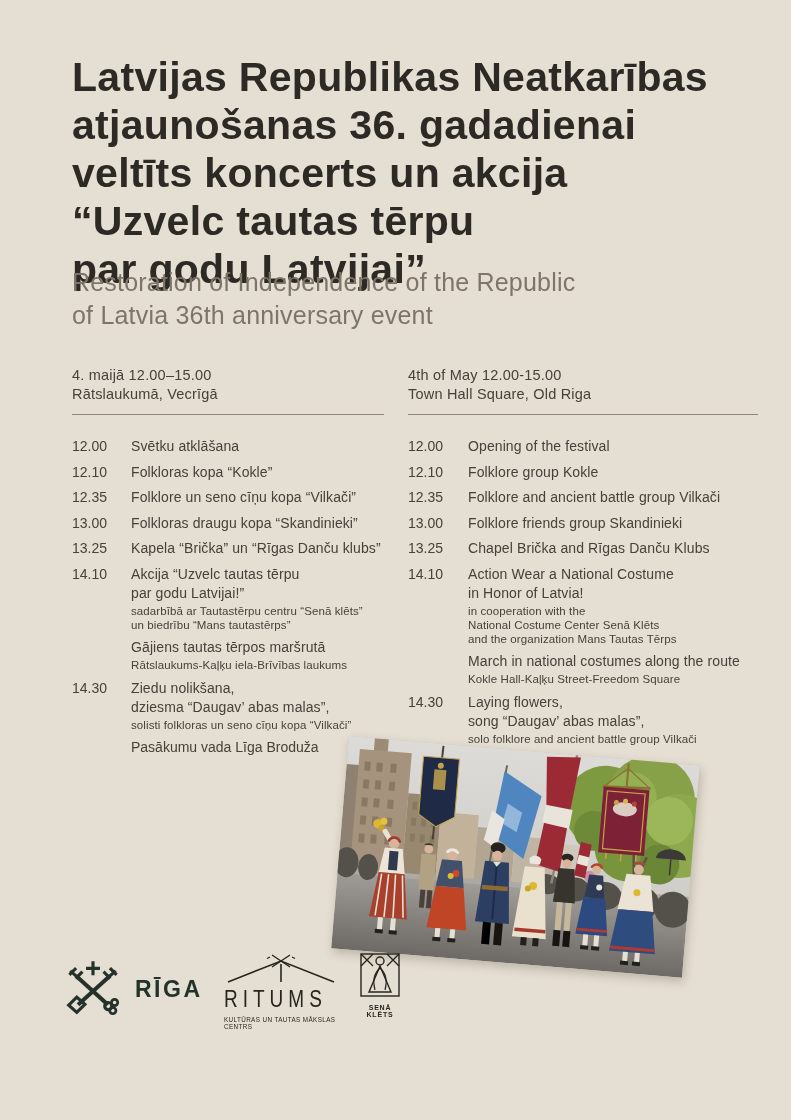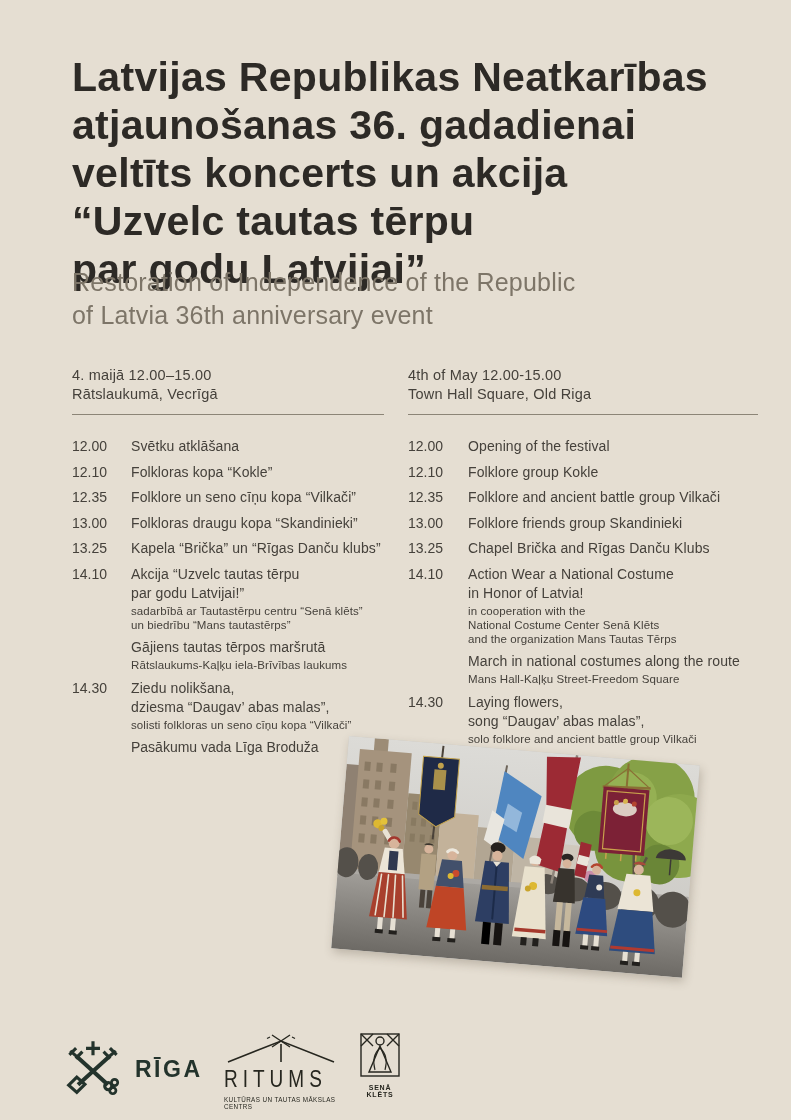--- a/index.html
+++ b/index.html
@@ -28,21 +28,21 @@
   .entry{flex:1;}
   .main{font-size:14px;line-height:19px;letter-spacing:.1px;}
   .small{font-size:11.5px;line-height:14px;margin-top:1px;letter-spacing:.1px;}
   .host-note{margin-left:59px;font-size:14px;line-height:19px;}
 
   .photo{position:absolute;left:349px;top:736px;width:352px;height:213px;
          transform:rotate(4.8deg);transform-origin:0 0;overflow:hidden;
          box-shadow:2px 4px 10px rgba(70,58,44,.25);background:#cfcdc8;}
   .photo svg{display:block;}
 
-  .logos{position:absolute;left:0;top:1030px;width:791px;height:80px;color:var(--ink);}
+  .logos{position:absolute;left:0;top:950px;width:791px;height:80px;color:var(--ink);}
   .logo-riga{position:absolute;left:66px;top:10px;display:flex;align-items:center;}
   .riga-word{margin-left:15px;font-size:23px;font-weight:700;letter-spacing:2.5px;color:var(--logo);}
   .logo-ritums{position:absolute;left:224px;top:4px;width:114px;text-align:left;}
   .ritums-word{font-size:19px;font-weight:400;letter-spacing:5px;margin-top:-2px;
                transform:scaleY(1.25);transform-origin:top center;color:var(--ink);}
   .ritums-cap{font-size:6.3px;letter-spacing:.4px;margin-top:8px;color:var(--ink);}
   .logo-sena{position:absolute;left:356px;top:2px;width:48px;text-align:center;}
   .sena-cap{font-size:7px;font-weight:700;letter-spacing:.8px;margin-top:2px;color:var(--ink);}
   .logo-mans{position:absolute;left:448px;top:8px;}
   .script-text{font-family:"DejaVu Serif",serif;font-style:italic;}
@@ -152,21 +152,21 @@
           <span class="time">14.10</span>
           <div class="entry">
             <div class="main">Action Wear a National Costume<br>in Honor of Latvia!</div>
             <div class="small">in cooperation with the<br>National Costume Center Senā Klēts<br>and the organization Mans Tautas Tērps</div>
           </div>
         </div>
         <div class="srow spacer">
           <span class="time"></span>
           <div class="entry">
             <div class="main">March in national costumes along the route</div>
-            <div class="small">Mans Hall-Kaļķu Street-Freedom Square</div>
+            <div class="small">Kokle Hall-Kaļķu Street-Freedom Square</div>
           </div>
         </div>
         <div class="srow">
           <span class="time">14.30</span>
           <div class="entry">
             <div class="main">Laying flowers,<br>song “Daugav’ abas malas”,</div>
             <div class="small">solo folklore and ancient battle group Vilkači</div>
           </div>
         </div>
       </div>

